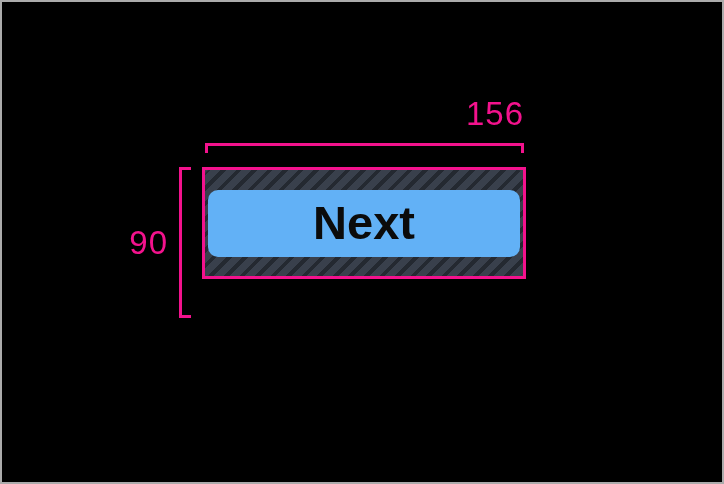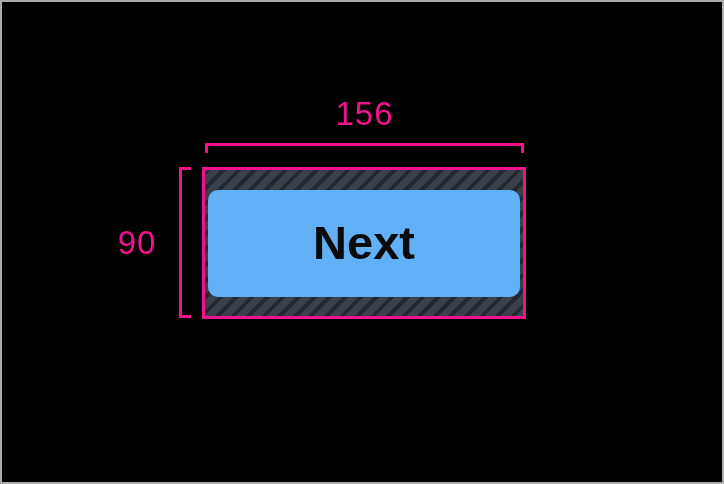--- a/index.html
+++ b/index.html
@@ -18,21 +18,21 @@
     overflow: hidden;
   }
 
   
   .dim-label {
     position: absolute;
     color: var(--accent, #f3128d);
     font-size: 33px;
     line-height: 1;
     font-weight: 400;
-    text-align: center;
+    text-align: right;
     letter-spacing: 1px;
     user-select: none;
   }
   .width-label {
     left: 203px;
     top: 95px;
     width: 319px;
   }
   .height-label {
     left: 104px;
@@ -59,21 +59,21 @@
     border: 3px solid var(--accent, #f3128d);
     border-right: none;
   }
 
   
   .measured-box {
     position: absolute;
     left: 200px;
     top: 165px;
     width: 324px;
-    height: 152px;
+    height: 112px;
     box-sizing: border-box;
     border: 3px solid var(--accent, #f3128d);
     background: var(--hatch-base, #39404c);
   }
   .hatch {
     position: absolute;
     inset: 0;
     border-radius: 5px;
     background: repeating-linear-gradient(
       135deg,

